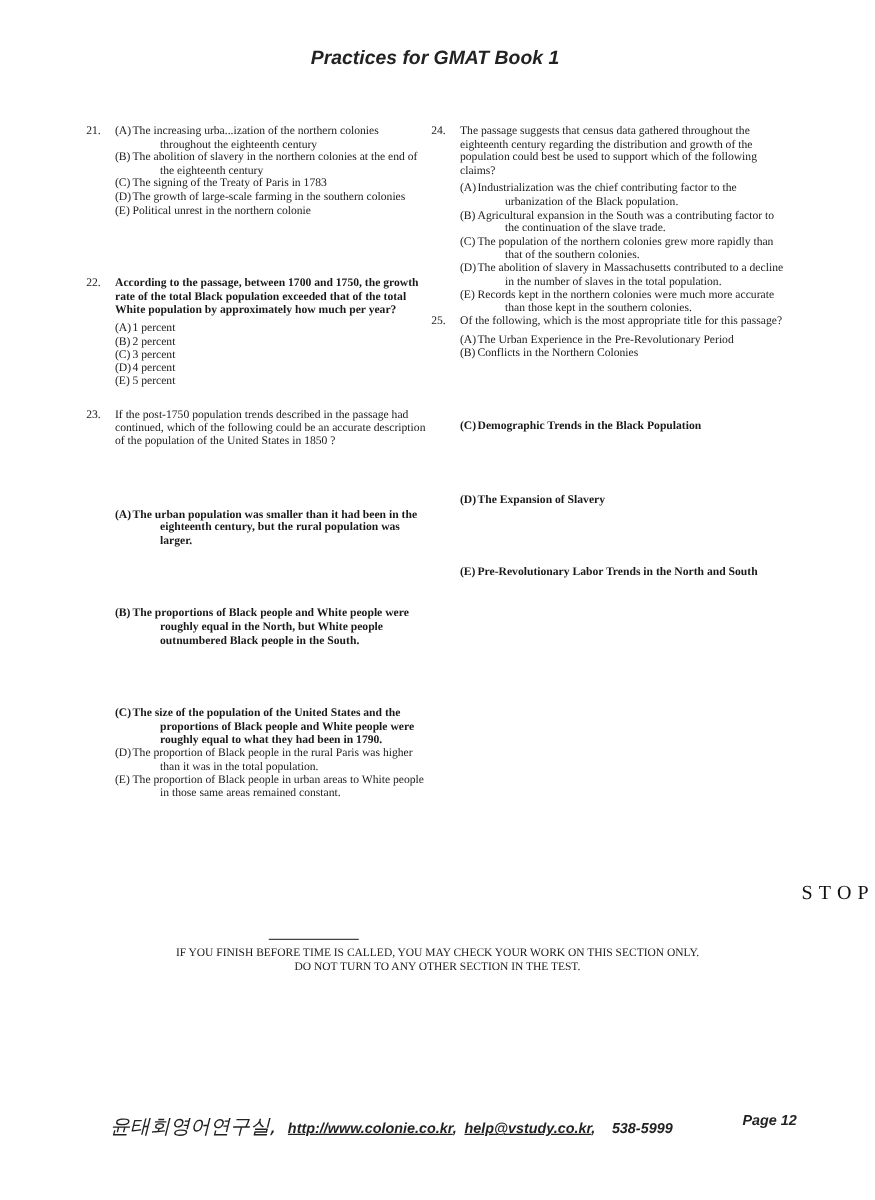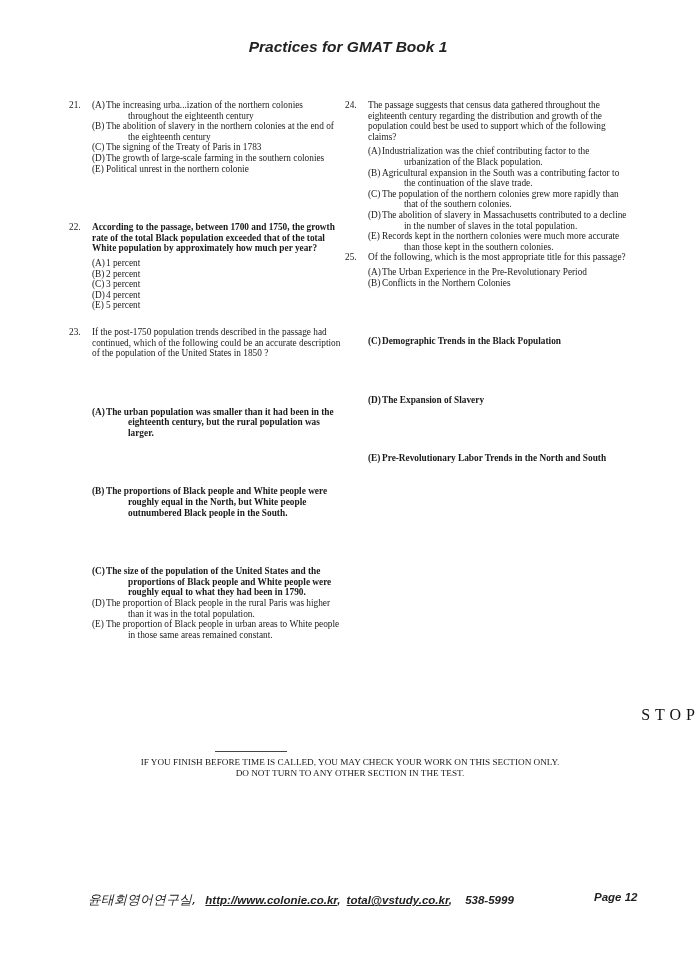--- a/index.html
+++ b/index.html
@@ -21,21 +21,21 @@
   .bold { font-weight: bold; margin-top: 48px; }
   .stop { position: absolute; top: 694px; left: 0; width: 700px; text-align: right;
     font-family: "Liberation Serif", serif; font-size: 16px; letter-spacing: 5px; color: #111; margin-top: 12px; }
   .notice { position: absolute; top: 722px; left: 0; width: 700px; text-align: center;
     font-family: "Liberation Serif", serif; font-size: 9.2px; line-height: 11px; color: #1a1a1a; margin-top: 35px; }
   .rule { position: absolute; top: 751px; left: 215px; width: 72px; height: 1px; background: #444; }
   .footer { position: absolute; top: 891px; left: 88px; width: 520px;
     font-family: "Liberation Sans", sans-serif; font-style: italic; font-weight: bold;
     font-size: 11.5px; color: #222; white-space: nowrap; }
   .footer span { display: inline-block; }
-  .footer .korean { font-weight: normal; font-family: "DejaVu Sans", sans-serif; font-size: 13px; }
+  .footer .korean { font-weight: normal; font-family: "DejaVu Sans", sans-serif; font-size: 16px; }
   .footer a { color: #222; text-decoration: underline; }
   .footer .page { position: absolute; left: 486px; margin-left: 20px; }
 </style>
 </head>
 <body>
 
 <div class="header-title">Practices for GMAT Book 1</div>
 
 <div class="col col-left">
   <div class="q" style="margin-bottom:14px;">
@@ -168,16 +168,16 @@
 <div class="stop">STOP</div>
 <div class="notice">
   <div>IF YOU FINISH BEFORE TIME IS CALLED, YOU MAY CHECK YOUR WORK ON THIS SECTION ONLY.</div>
   <div>DO NOT TURN TO ANY OTHER SECTION IN THE TEST.</div>
 </div>
 <div class="rule"></div>
 
 <div class="footer">
   <span class="korean">윤태회영어연구실,</span>
   <span style="margin-left:6px;"><a>http://www.colonie.co.kr</a>,</span>
-  <span style="margin-left:3px;"><a>total@vstudy.co.kr</a>,</span>
+  <span style="margin-left:3px;"><a>help@vstudy.co.kr</a>,</span>
   <span style="margin-left:10px;">538-5999</span>
   <span class="page">Page 12</span>
 </div>
 
 </body></html>

